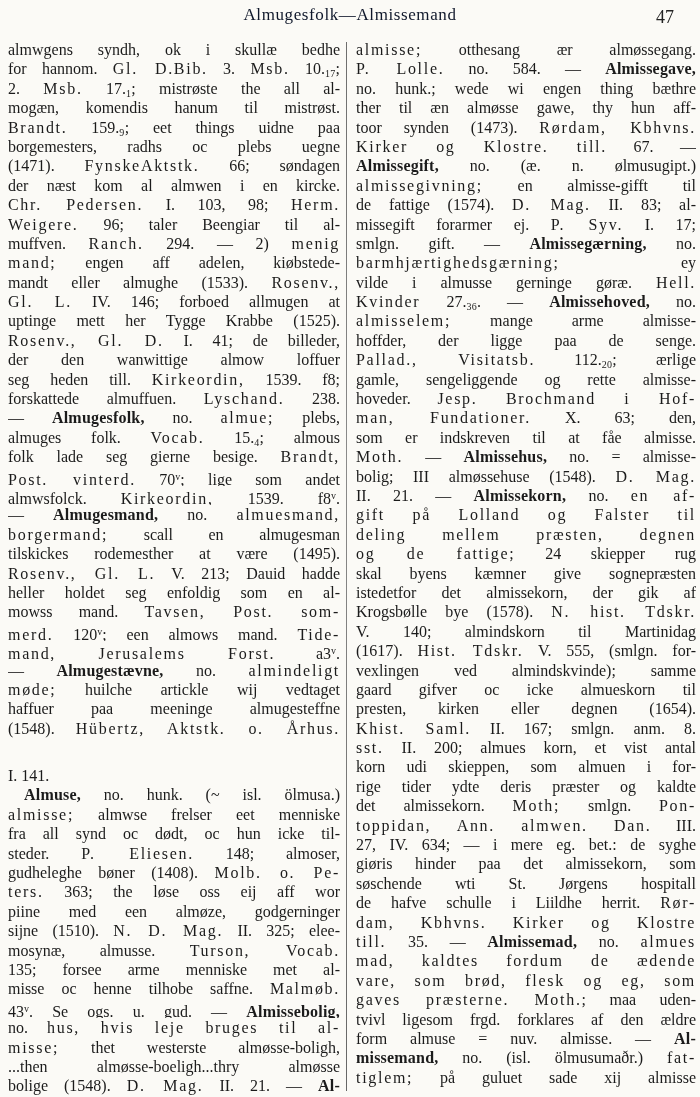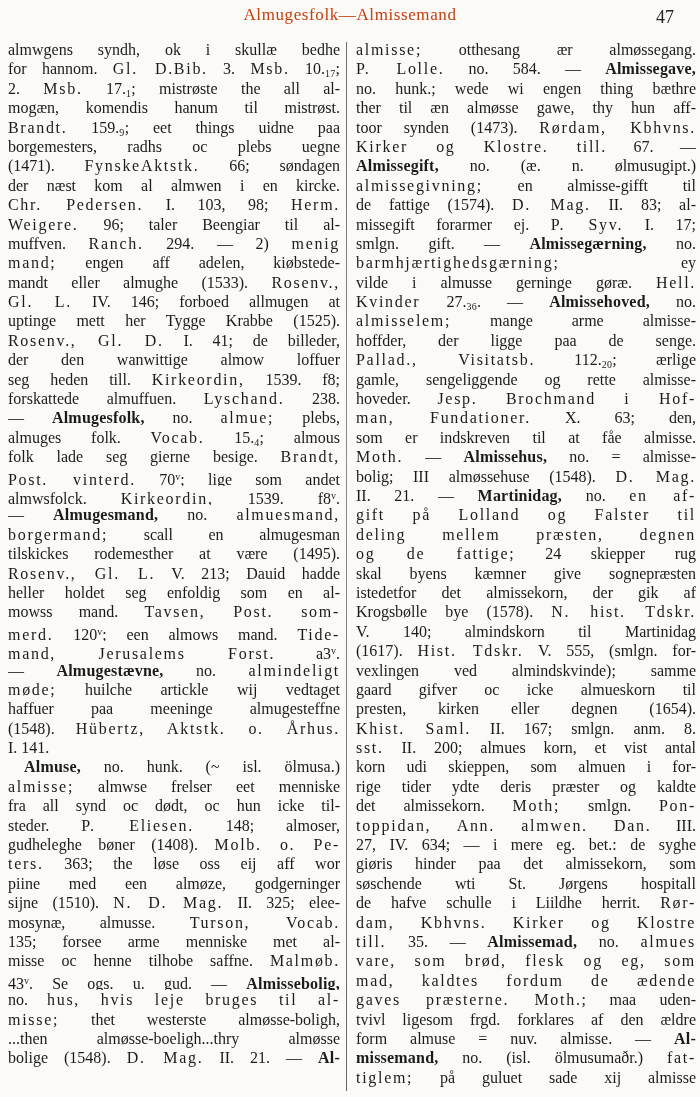--- a/index.html
+++ b/index.html
@@ -7,42 +7,42 @@
     width:700px;height:1097px;overflow:hidden;
     background:#fbfaf6;
     font-family:"Liberation Serif","DejaVu Serif",serif;
     color:#1b1b1b;
     -webkit-font-smoothing:antialiased;
   }
   .page{position:relative;width:700px;height:1097px;}
   .header{position:relative;height:34px;}
   .running-title{
     position:absolute;left:0;right:0;top:5px;
-    text-align:center;font-size:17px;letter-spacing:.6px;color:#c2410c;
+    text-align:center;font-size:17px;letter-spacing:.6px;color:#0f172a;
   }
   .page-number{
     position:absolute;right:26px;top:7px;font-size:18px;color:#222;
   }
   .columns{
     position:absolute;top:40px;left:0;right:0;bottom:0;
     display:flex;padding:0 4px 0 8px;box-sizing:border-box;
   }
   .col{width:332px;overflow:hidden;}
   .col-right{width:340px;}
   .divider{
     width:1px;background:linear-gradient(#555 0%,#777 40%,#4c4c4c 100%);
     margin:2px 9px 6px 6px;flex:none;opacity:.85;
   }
   .line{
     height:19.4px;line-height:19.4px;
     font-size:16px;
     text-align:justify;text-align-last:justify;
     overflow:hidden;white-space:normal;
   }
-  .line.no-justify{text-align-last:left;}
+  .line.no-justify{text-align-last:left;margin-top:28px;}
   .seg-n{}
   .seg-b{font-weight:bold;letter-spacing:.2px;}
   .seg-s{letter-spacing:1.7px;}
   .seg-d{font-size:10px;vertical-align:-3px;letter-spacing:.3px;}
   .seg-u{font-size:10px;vertical-align:5px;}
   .seg-i{display:inline-block;width:16px;}
 </style>
 </head>
 <body>
 
@@ -125,21 +125,21 @@
         <div class="line"><span class="seg-s">Kvinder</span><span class="seg-n"> 27.</span><span class="seg-d">36</span><span class="seg-n">. — </span><span class="seg-b">Almissehoved,</span><span class="seg-n"> no.</span></div>
         <div class="line"><span class="seg-s">almisselem;</span><span class="seg-n"> mange arme almisse-</span></div>
         <div class="line"><span class="seg-n">hoffder, der ligge paa de senge.</span></div>
         <div class="line"><span class="seg-s">Pallad., Visitatsb.</span><span class="seg-n"> 112.</span><span class="seg-d">20</span><span class="seg-n">; ærlige</span></div>
         <div class="line"><span class="seg-n">gamle, sengeliggende og rette almisse-</span></div>
         <div class="line"><span class="seg-n">hoveder. </span><span class="seg-s">Jesp. Brochmand i Hof-</span></div>
         <div class="line"><span class="seg-s">man, Fundationer.</span><span class="seg-n"> X. 63; den,</span></div>
         <div class="line"><span class="seg-n">som er indskreven til at fåe almisse.</span></div>
         <div class="line"><span class="seg-s">Moth.</span><span class="seg-n"> — </span><span class="seg-b">Almissehus,</span><span class="seg-n"> no. = almisse-</span></div>
         <div class="line"><span class="seg-n">bolig; III almøssehuse (1548). </span><span class="seg-s">D. Mag.</span></div>
-        <div class="line"><span class="seg-n">II. 21. — </span><span class="seg-b">Martinidag,</span><span class="seg-n"> no. </span><span class="seg-s">en af-</span></div>
+        <div class="line"><span class="seg-n">II. 21. — </span><span class="seg-b">Almissekorn,</span><span class="seg-n"> no. </span><span class="seg-s">en af-</span></div>
         <div class="line"><span class="seg-s">gift på Lolland og Falster til</span></div>
         <div class="line"><span class="seg-s">deling mellem præsten, degnen</span></div>
         <div class="line"><span class="seg-s">og de fattige;</span><span class="seg-n"> 24 skiepper rug</span></div>
         <div class="line"><span class="seg-n">skal byens kæmner give sognepræsten</span></div>
         <div class="line"><span class="seg-n">istedetfor det almissekorn, der gik af</span></div>
         <div class="line"><span class="seg-n">Krogsbølle bye (1578). </span><span class="seg-s">N. hist. Tdskr.</span></div>
         <div class="line"><span class="seg-n">V. 140; almindskorn til Martinidag</span></div>
         <div class="line"><span class="seg-n">(1617). </span><span class="seg-s">Hist. Tdskr.</span><span class="seg-n"> V. 555, (smlgn. for-</span></div>
         <div class="line"><span class="seg-n">vexlingen ved almindskvinde); samme</span></div>
         <div class="line"><span class="seg-n">gaard gifver oc icke almueskorn til</span></div>
@@ -149,22 +149,22 @@
         <div class="line"><span class="seg-n">korn udi skieppen, som almuen i for-</span></div>
         <div class="line"><span class="seg-n">rige tider ydte deris præster og kaldte</span></div>
         <div class="line"><span class="seg-n">det almissekorn. </span><span class="seg-s">Moth;</span><span class="seg-n"> smlgn. </span><span class="seg-s">Pon-</span></div>
         <div class="line"><span class="seg-s">toppidan, Ann. almwen. Dan.</span><span class="seg-n"> III.</span></div>
         <div class="line"><span class="seg-n">27, IV. 634; — i mere eg. bet.: de syghe</span></div>
         <div class="line"><span class="seg-n">giøris hinder paa det almissekorn, som</span></div>
         <div class="line"><span class="seg-n">søschende wti St. Jørgens hospitall</span></div>
         <div class="line"><span class="seg-n">de hafve schulle i Liildhe herrit. </span><span class="seg-s">Rør-</span></div>
         <div class="line"><span class="seg-s">dam, Kbhvns. Kirker og Klostre</span></div>
         <div class="line"><span class="seg-s">till.</span><span class="seg-n"> 35. — </span><span class="seg-b">Almissemad,</span><span class="seg-n"> no. </span><span class="seg-s">almues</span></div>
+        <div class="line"><span class="seg-s">mad, kaldtes fordum de ædende</span></div>
         <div class="line"><span class="seg-s">vare, som brød, flesk og eg, som</span></div>
-        <div class="line"><span class="seg-s">mad, kaldtes fordum de ædende</span></div>
         <div class="line"><span class="seg-s">gaves præsterne. Moth.</span><span class="seg-n">; maa uden-</span></div>
         <div class="line"><span class="seg-n">tvivl ligesom frgd. forklares af den ældre</span></div>
         <div class="line"><span class="seg-n">form almuse = nuv. almisse. — </span><span class="seg-b">Al-</span></div>
         <div class="line"><span class="seg-b">missemand,</span><span class="seg-n"> no. (isl. ölmusumaðr.) </span><span class="seg-s">fat-</span></div>
         <div class="line"><span class="seg-s">tiglem;</span><span class="seg-n"> på guluet sade xij almisse</span></div>
       </div>
   </div>
 </div>
 
 </body></html>

